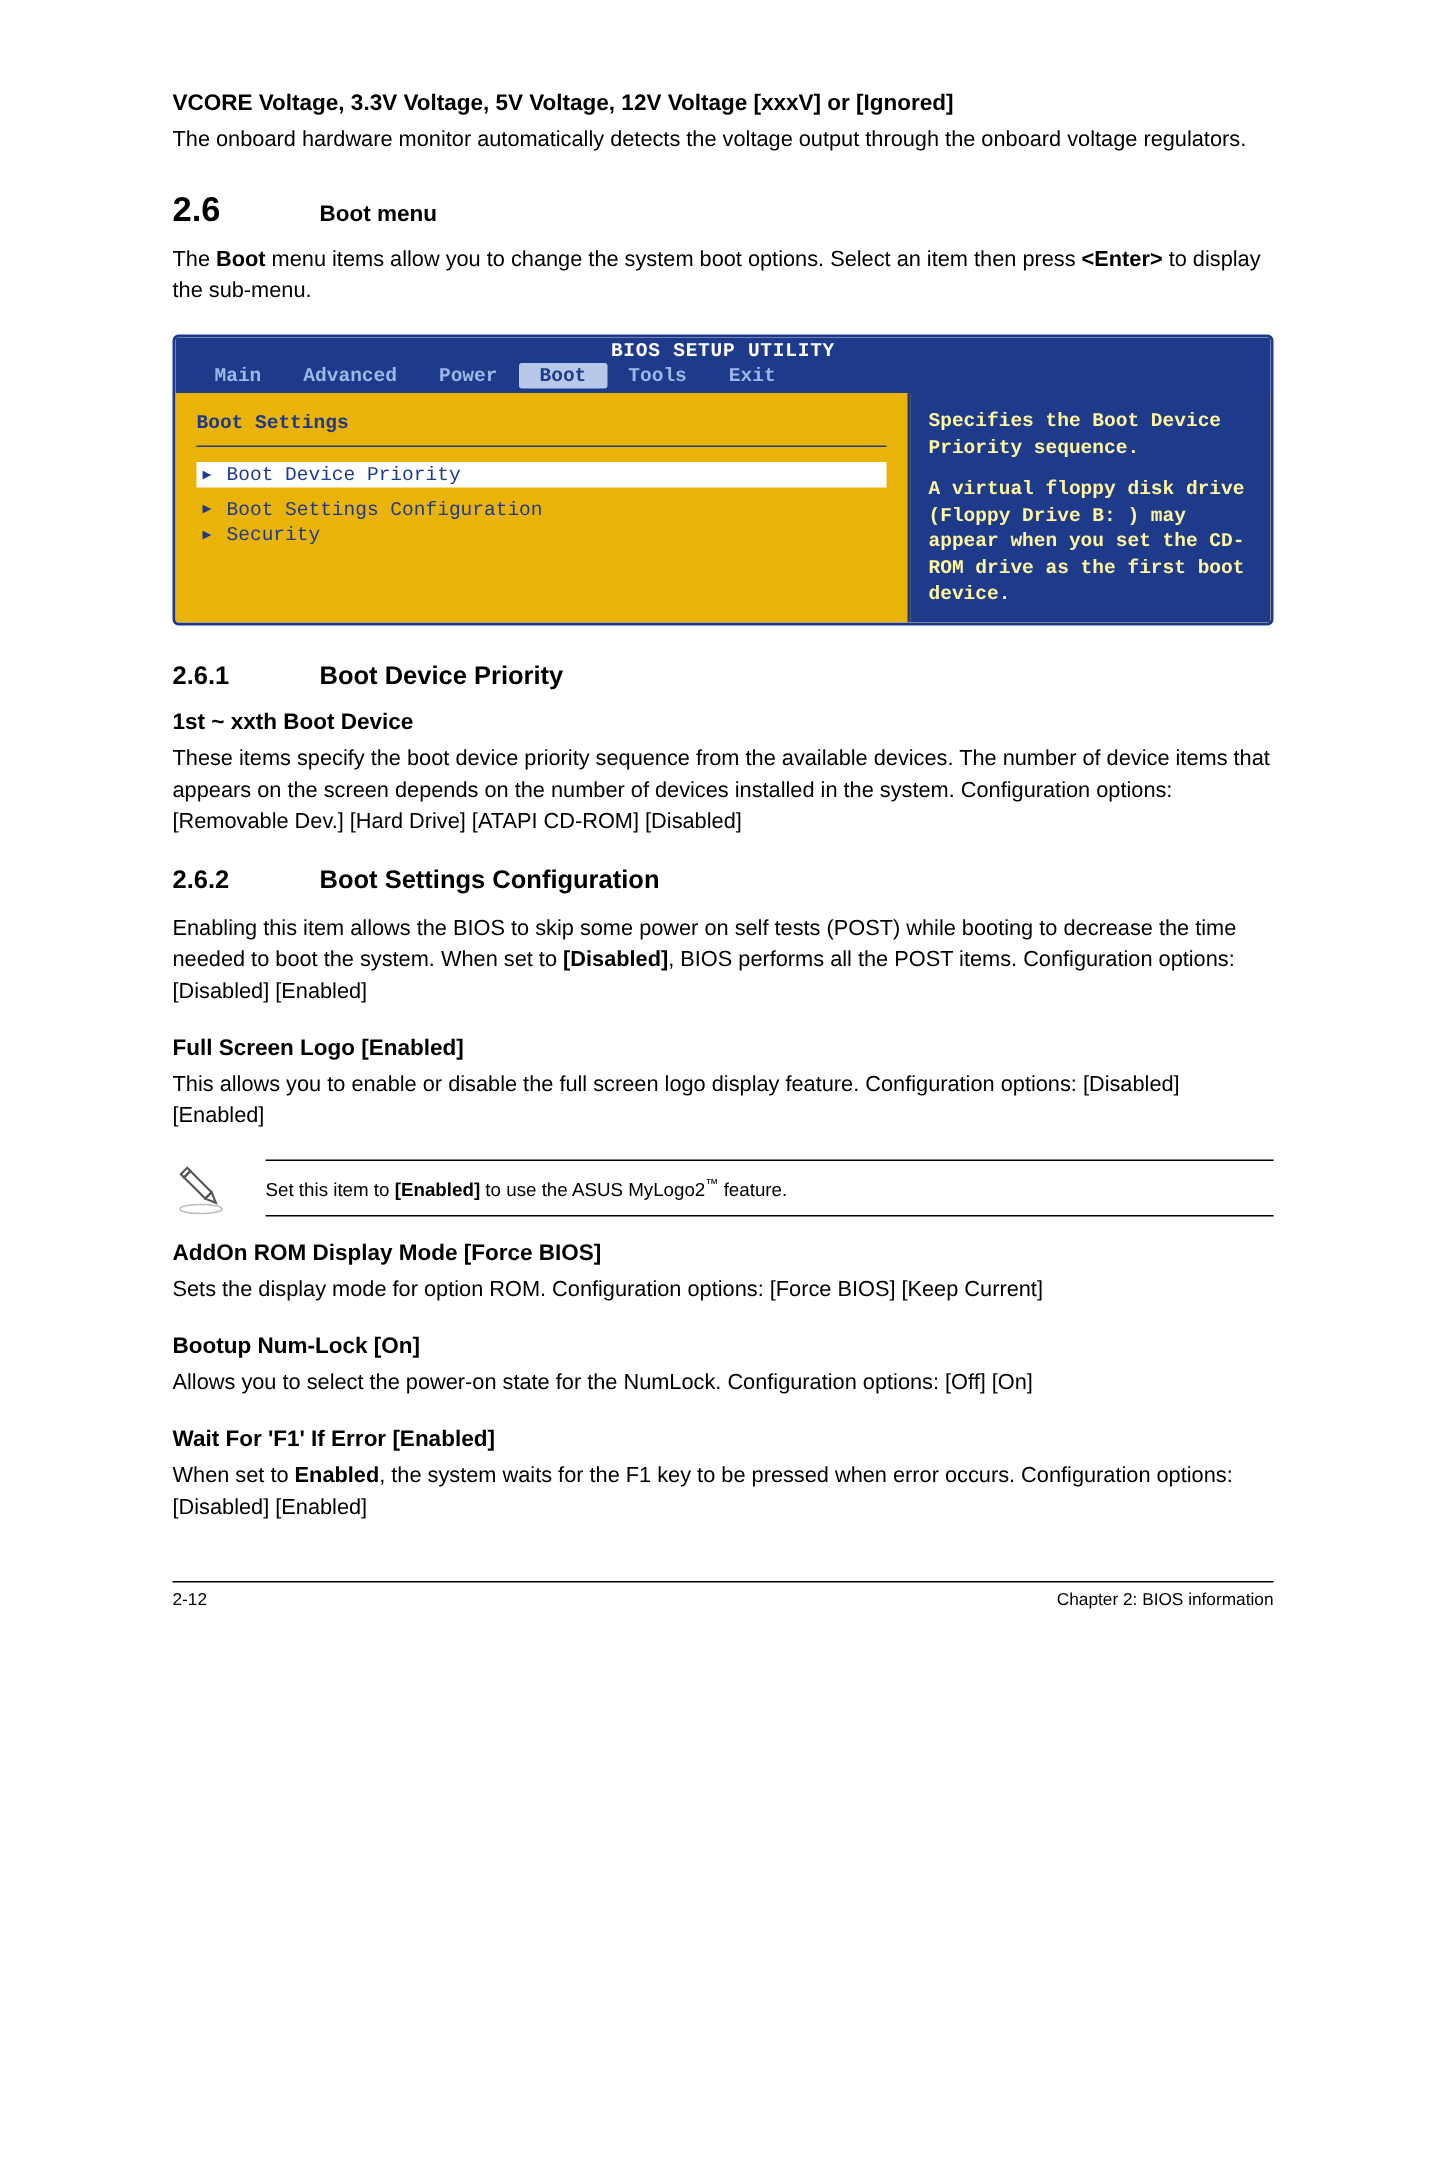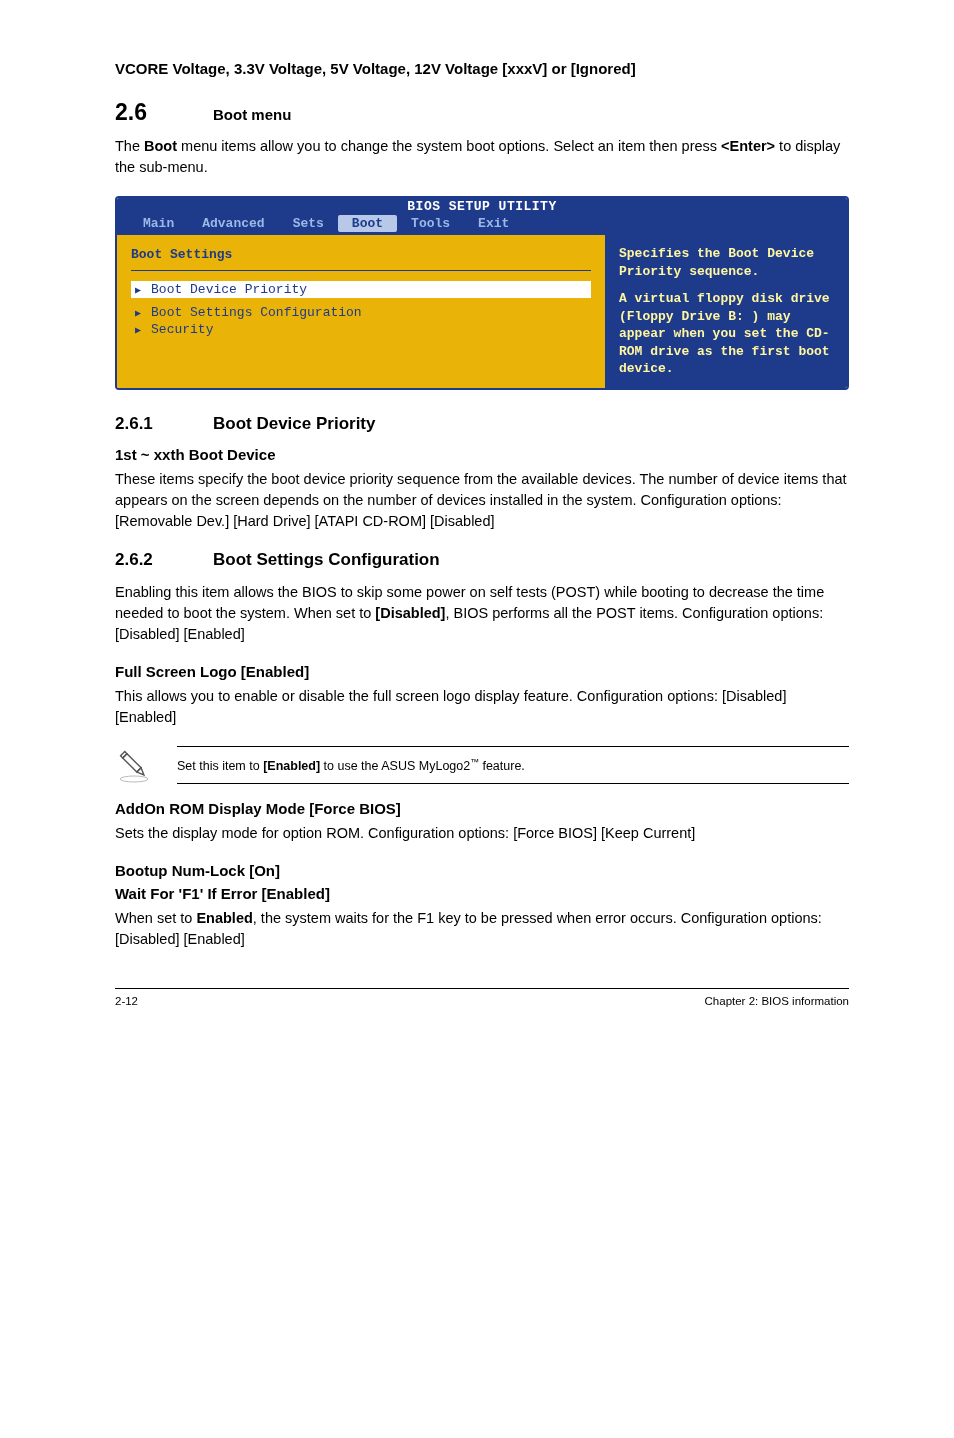--- a/index.html
+++ b/index.html
@@ -162,36 +162,37 @@
     gap: 48px;
   }
   sup { font-size: 0.7em; }
 </style>
 </head>
 <body>
 
 <div class="page">
 
   <div class="h3">VCORE Voltage, 3.3V Voltage, 5V Voltage, 12V Voltage [xxxV] or [Ignored]</div>
+  <p class="body-text">The onboard hardware monitor automatically detects the voltage output through the onboard voltage regulators.</p>
 
   <div class="h1-row">
     <span class="h1-num">2.6</span>
     <span class="h1-title">Boot menu</span>
   </div>
   <p class="body-text">
     <span>The </span><b>Boot</b><span> menu items allow you to change the system boot options. Select an item then press </span><b>&lt;Enter&gt;</b><span> to display the sub-menu.</span>
   </p>
 
   <div class="bios-wrap">
     <div class="bios">
       <div class="bios-title">BIOS SETUP UTILITY</div>
       <div class="bios-tabs">
         <span class="bios-tab">Main</span>
         <span class="bios-tab">Advanced</span>
-        <span class="bios-tab">Sets</span>
+        <span class="bios-tab">Power</span>
         <span class="bios-tab active">Boot</span>
         <span class="bios-tab">Tools</span>
         <span class="bios-tab">Exit</span>
       </div>
       <div class="bios-body">
         <div class="bios-left">
           <div class="bios-panel-label">Boot Settings</div>
           <hr class="bios-hr">
           <div class="bios-item sel">
             <span class="bios-tri">▶</span>
@@ -246,20 +247,21 @@
     </svg>
     <div class="note-lines">
       <span>Set this item to </span><b>[Enabled]</b><span> to use the ASUS MyLogo2</span><sup>™</sup><span> feature.</span>
     </div>
   </div>
 
   <div class="h3">AddOn ROM Display Mode [Force BIOS]</div>
   <p class="body-text">Sets the display mode for option ROM. Configuration options: [Force BIOS] [Keep Current]</p>
 
   <div class="h3">Bootup Num-Lock [On]</div>
+  <p class="body-text">Allows you to select the power-on state for the NumLock. Configuration options: [Off] [On]</p>
 
   <div class="h3">Wait For 'F1' If Error [Enabled]</div>
   <p class="body-text">
     <span>When set to </span><b>Enabled</b><span>, the system waits for the F1 key to be pressed when error occurs. Configuration options: [Disabled] [Enabled]</span>
   </p>
 
   <div class="footer">
     <span>2-12</span>
     <span>Chapter 2: BIOS information</span>
   </div>

